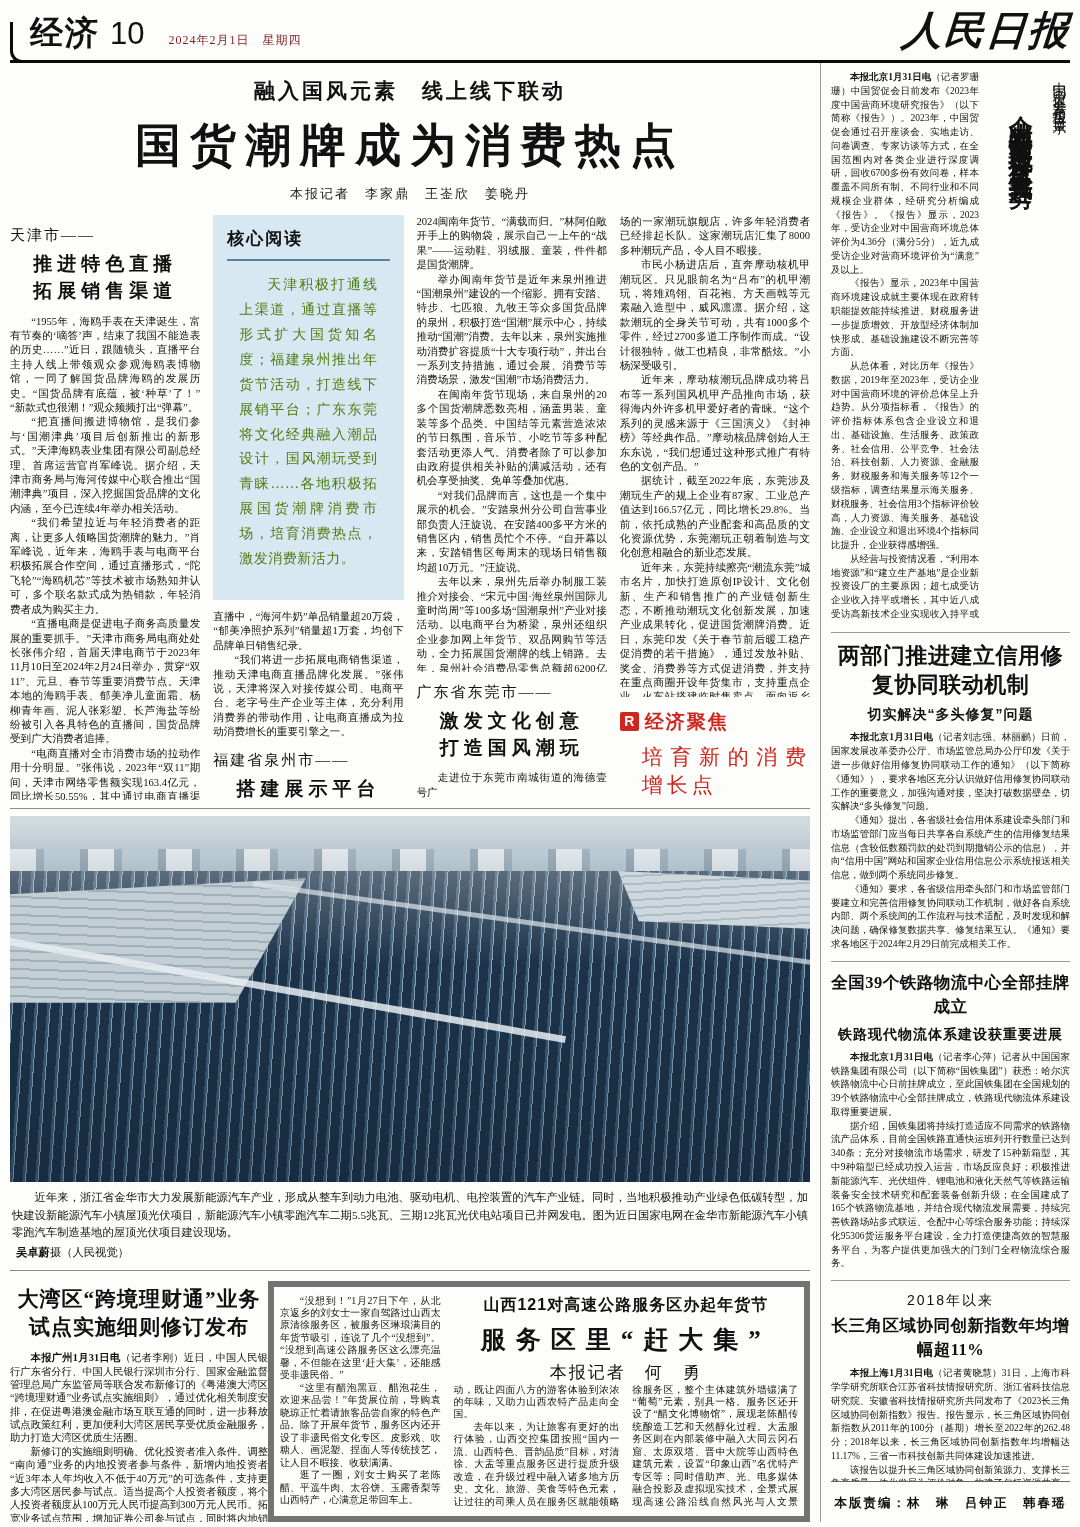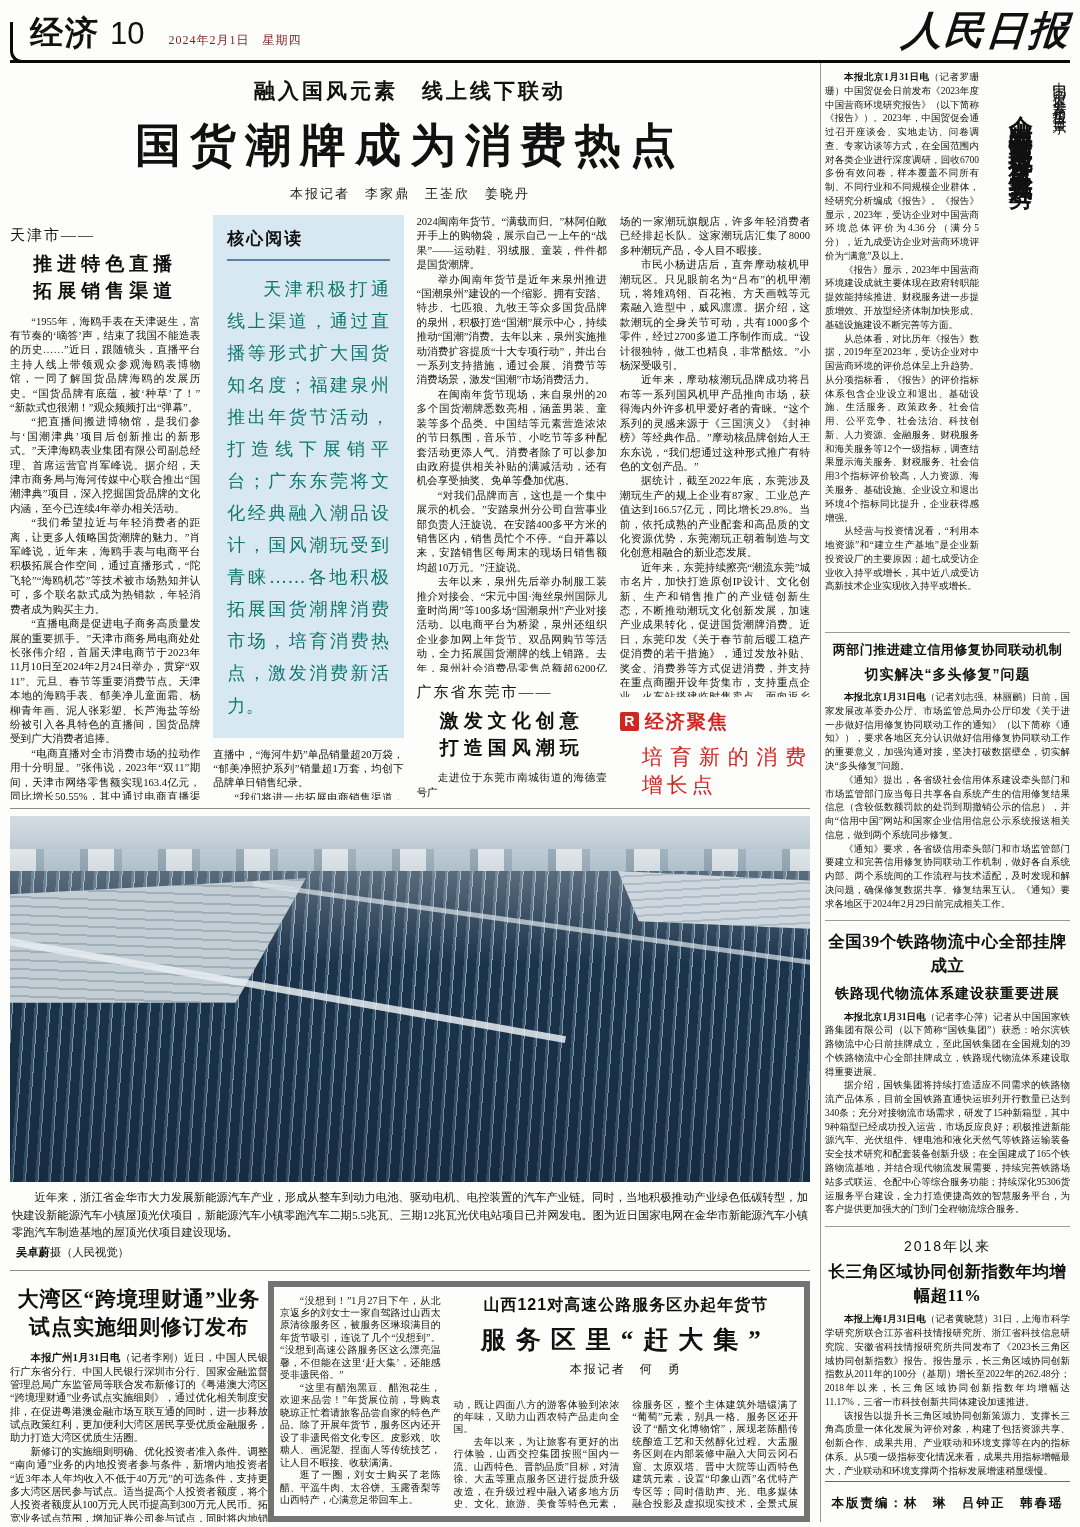--- a/index.html
+++ b/index.html
@@ -12,40 +12,40 @@
     border-left:3px solid #0a0a0a;border-bottom:3px solid #0a0a0a;border-bottom-left-radius:12px;}
   .phead-left{display:flex;align-items:baseline;gap:10px;padding-left:20px;padding-bottom:4px;}
   .sec-name{font-family:"Liberation Sans","DejaVu Sans",sans-serif;font-size:33px;font-weight:600;letter-spacing:2px;}
   .sec-no{font-family:"Liberation Sans","DejaVu Sans",sans-serif;font-size:31px;font-weight:500;}
   .sec-date{font-size:12px;color:#7f1d1d;margin-left:14px;letter-spacing:1px;}
   .masthead{margin-left:auto;font-size:40px;font-weight:bold;font-style:italic;
     letter-spacing:2px;padding-bottom:2px;transform:skewX(-4deg);}
   
   .content{display:flex;gap:10px;height:1459px;}
   .main-left{width:800px;flex:0 0 800px;display:flex;flex-direction:column;}
-  .right-col{flex:1;border-left:1px solid #9a9a9a;padding-left:4px;display:flex;flex-direction:column;
+  .right-col{flex:1;border-left:1px solid #9a9a9a;padding-left:10px;display:flex;flex-direction:column;
     overflow:hidden;font-size:9.5px;line-height:1.45;text-align:justify;}
   
   .feat-head{text-align:center;padding:14px 0 4px;}
   .kicker{font-family:"Liberation Sans","DejaVu Sans",sans-serif;font-size:21px;font-weight:bold;letter-spacing:3px;}
   .headline{font-family:"Liberation Sans","DejaVu Sans",sans-serif;font-size:46px;font-weight:900;
     letter-spacing:9px;margin:10px 0 8px;}
   .byline{font-size:13px;letter-spacing:2px;color:#222;margin-bottom:8px;}
   .feat-cols{display:flex;gap:13px;height:585px;overflow:hidden;font-size:10.6px;line-height:1.36;text-align:justify;}
   .fcol{flex:1;min-width:0;display:flex;flex-direction:column;overflow:hidden;}
   .grow{flex:1 1 auto;min-height:0;overflow:hidden;}
   .para{margin:0;text-indent:2em;}
   .cont{text-indent:0;}
   .loc-head{font-size:15px;letter-spacing:2px;margin:10px 0 4px;font-weight:500;}
   .sub-head{text-align:center;font-family:"Liberation Sans","DejaVu Sans",sans-serif;
     font-size:19px;font-weight:bold;letter-spacing:5px;line-height:1.4;margin:2px 0 10px;}
   .core-box{background:#d8e8f3;padding:12px 14px 16px;margin-bottom:10px;}
   .core-title{font-family:"Liberation Sans","DejaVu Sans",sans-serif;font-size:17px;font-weight:bold;letter-spacing:2px;}
   .core-rule{height:2px;background:#5a82a0;margin:9px 0 12px;}
-  .core-body{font-size:18px;line-height:1.78;text-indent:2em;letter-spacing:0.5px;color:#0f766e;margin:0;}
+  .core-body{font-size:14px;line-height:1.78;text-indent:2em;letter-spacing:0.5px;color:#4d7c0f;margin:12px;}
   .jj-logo{margin-top:12px;flex:0 0 auto;}
   .jj-row1{display:flex;align-items:center;gap:6px;}
   .r-badge{width:19px;height:19px;background:#cf2720;color:#fff;font-family:"Liberation Sans",sans-serif;
     font-weight:bold;font-size:14px;display:flex;align-items:center;justify-content:center;border-radius:2px;}
   .jj-label{color:#cf2720;font-family:"Liberation Sans","DejaVu Sans",sans-serif;font-size:19px;font-weight:bold;letter-spacing:2px;}
   .jj-sub{color:#cf2720;font-size:21px;letter-spacing:4px;margin:8px 0 0 22px;}
   
   .photo-wrap{border-top:1px solid #8a8a8a;margin-top:8px;padding-top:7px;}
   .photo{position:relative;height:366px;overflow:hidden;
     background:linear-gradient(180deg,#d3dce1 0%,#c6d2d9 6%,#b3c2cb 11%,#9db0bb 15%,#879dab 19%,#718a9b 26%,#5f7a8d 100%);}
@@ -69,31 +69,31 @@
   .bottom-row{display:flex;gap:0;border-top:1px solid #8a8a8a;margin-top:6px;padding-top:10px;
     flex:1;min-height:0;overflow:hidden;}
   .bl-article{flex:0 0 258px;overflow:hidden;font-size:10.3px;line-height:1.3;text-align:justify;}
   .bl-head{text-align:center;font-size:21px;font-weight:bold;line-height:1.35;letter-spacing:1px;margin:4px 0 10px;}
   .red-box{flex:1;border:6px solid #737373;padding:8px 6px;display:flex;gap:13px;overflow:hidden;min-width:0;}
   .rb-col1{flex:0 0 31%;font-size:9.9px;line-height:1.26;text-align:justify;overflow:hidden;}
   .rb-right{flex:1;min-width:0;display:flex;flex-direction:column;overflow:hidden;}
   .rb-headblock{text-align:center;flex:0 0 auto;}
   .rb-kicker{font-family:"Liberation Sans","DejaVu Sans",sans-serif;font-size:16px;font-weight:bold;letter-spacing:1px;}
   .rb-title{font-size:25px;font-weight:bold;letter-spacing:10px;margin:7px 0 5px;}
-  .rb-byline{font-size:12px;letter-spacing:2px;margin-bottom:21px;}
+  .rb-byline{font-size:17px;letter-spacing:2px;margin-bottom:0;}
   .rb-cols{display:flex;gap:13px;flex:1;min-height:0;overflow:hidden;}
   .rb-col{flex:1;min-width:0;font-size:9.9px;line-height:1.26;text-align:justify;overflow:hidden;}
   
   .side-a{flex:0 0 auto;height:552px;overflow:hidden;padding-top:8px;}
   .vert-float{float:right;width:84px;height:538px;margin-left:7px;writing-mode:vertical-rl;}
   .va-kicker{font-family:"Liberation Sans","DejaVu Sans",sans-serif;font-size:14px;letter-spacing:4px;margin-left:12px;}
   .va-head{font-size:24px;font-weight:bold;letter-spacing:4px;padding-top:26px;}
   .side-article{border-top:1px solid #9a9a9a;margin-top:9px;padding-top:9px;flex:0 0 auto;}
   .side-d{flex:1 1 auto;min-height:0;overflow:hidden;display:flex;flex-direction:column;}
-  .sb-head{font-family:"Liberation Sans","DejaVu Sans",sans-serif;font-size:13px;font-weight:bold;
+  .sb-head{font-family:"Liberation Sans","DejaVu Sans",sans-serif;font-size:22px;font-weight:bold;
     text-align:center;letter-spacing:0.5px;line-height:1.3;margin:0 0 5px;}
   .sc-head{font-size:16.5px;font-weight:bold;text-align:center;letter-spacing:0.5px;margin:0 0 5px;}
   .s-sub{font-family:"Liberation Sans","DejaVu Sans",sans-serif;font-size:14px;font-weight:bold;
     text-align:center;letter-spacing:1px;margin:0 0 7px;}
   .d-over{font-family:"Liberation Sans","DejaVu Sans",sans-serif;font-size:14px;text-align:center;letter-spacing:2px;margin:0 0 4px;}
   .side-footer{margin-top:auto;border-top:1px solid #666;text-align:center;
     font-size:12.5px;font-weight:bold;letter-spacing:2px;padding:12px 0 10px;flex:0 0 auto;}
   b{font-weight:bold;}
 </style>
 </head>

